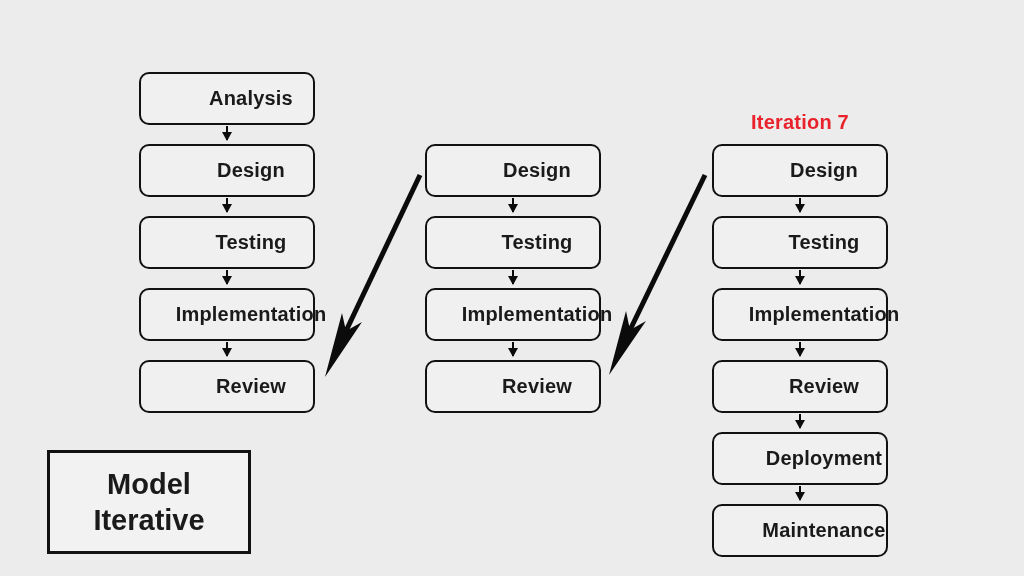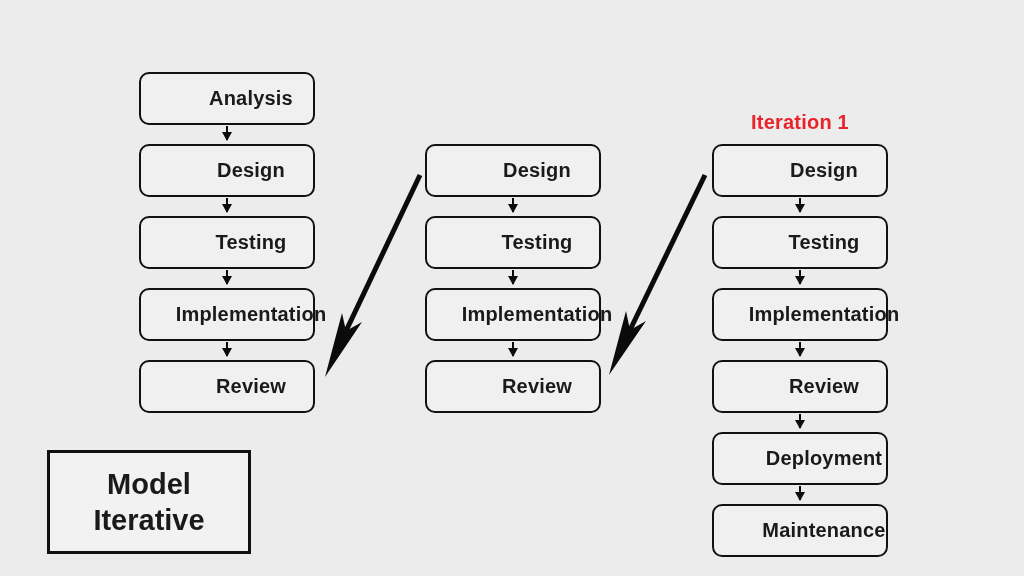--- a/index.html
+++ b/index.html
@@ -113,21 +113,21 @@
   <div class="step-box" style="left:139px; top:144px;">Design</div>
   <div class="step-box" style="left:139px; top:216px;">Testing</div>
   <div class="step-box" style="left:139px; top:288px;">Implementation</div>
   <div class="step-box" style="left:139px; top:360px;">Review</div>
 
   <div class="step-box" style="left:425px; top:144px;">Design</div>
   <div class="step-box" style="left:425px; top:216px;">Testing</div>
   <div class="step-box" style="left:425px; top:288px;">Implementation</div>
   <div class="step-box" style="left:425px; top:360px;">Review</div>
 
-  <div class="iter-label" style="left:712px; top:111px;">Iteration 1</div>
+  <div class="iter-label" style="left:712px; top:111px;">Iteration 7</div>
   <div class="step-box" style="left:712px; top:144px;">Design</div>
   <div class="step-box" style="left:712px; top:216px;">Testing</div>
   <div class="step-box" style="left:712px; top:288px;">Implementation</div>
   <div class="step-box" style="left:712px; top:360px;">Review</div>
   <div class="step-box" style="left:712px; top:504px;">Maintenance</div>
   <div class="step-box" style="left:712px; top:432px;">Deployment</div>
 
   <div class="title-box">
     <span>Model</span>
     <span>Iterative</span>

